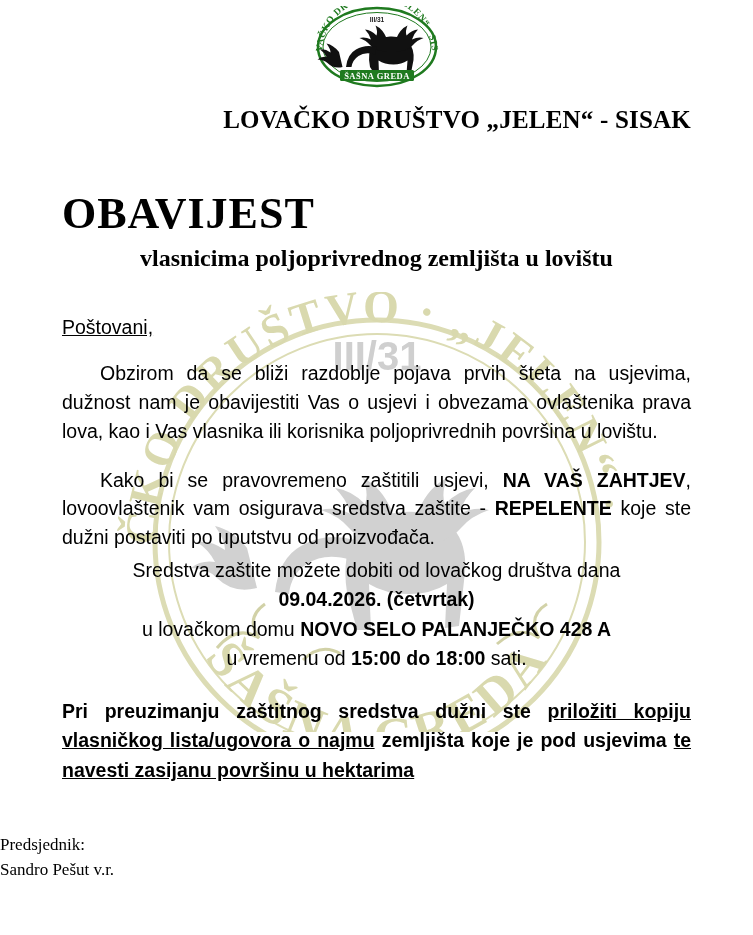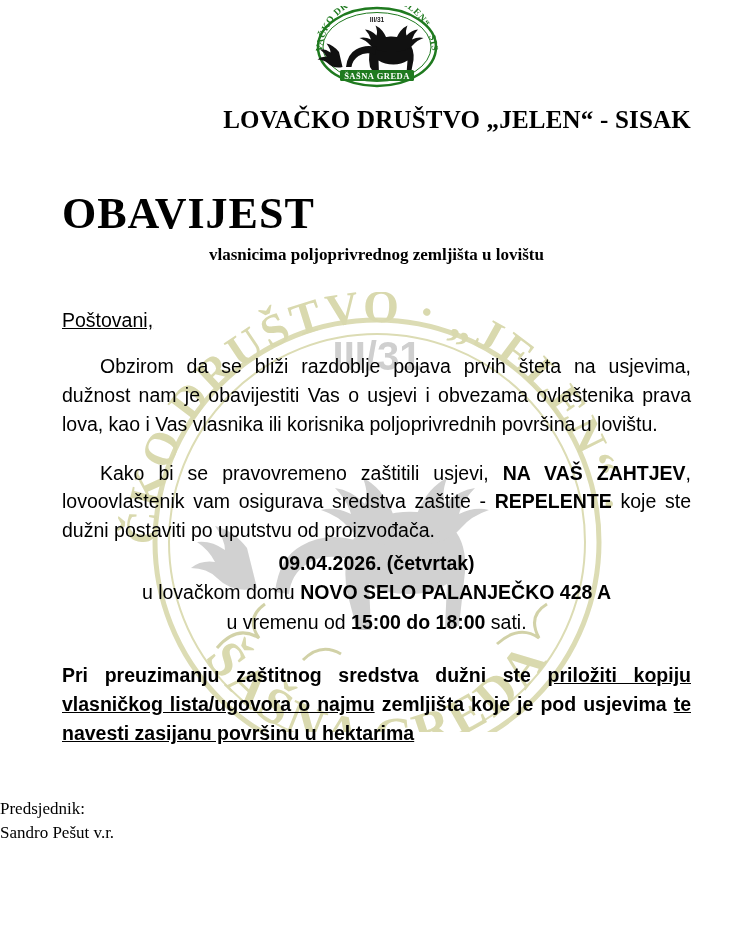--- a/index.html
+++ b/index.html
@@ -59,21 +59,21 @@
   }
   .doc-title {
     font-weight: bold;
     font-size: 44px;
     letter-spacing: 1px;
     margin-top: 54px;
   }
   .doc-subtitle {
     text-align: center;
     font-weight: bold;
-    font-size: 17px;
+    font-size: 24px;
     margin-top: 6px;
   }
   .salutation {
     font-family: "Liberation Sans", sans-serif;
     font-size: 19.5px;
     margin-top: 44px;
     text-decoration: underline;
   }
   .para {
     font-family: "Liberation Sans", sans-serif;
@@ -188,20 +188,21 @@
 
   <div class="salutation">Poštovani,</div>
 
   <div class="para">Obzirom da se bliži razdoblje pojava prvih šteta na usjevima, dužnost nam je obavijestiti Vas o usjevi i obvezama ovlaštenika prava lova, kao i Vas vlasnika ili korisnika poljoprivrednih površina u lovištu.</div>
 
   <div class="para">
     <span>Kako bi se pravovremeno zaštitili usjevi, </span><b>NA VAŠ ZAHTJEV</b><span>, lovoovlaštenik vam osigurava sredstva zaštite - </span><b>REPELENTE</b><span> koje ste dužni postaviti po uputstvu od proizvođača.</span>
   </div>
 
   <div class="center-block">
+    <span class="ln">Sredstva zaštite možete dobiti od lovačkog društva dana</span>
     <span class="ln"><b>09.04.2026. (četvrtak)</b></span>
     <span class="ln"><span>u lovačkom domu </span><b>NOVO SELO PALANJEČKO 428 A</b></span>
     <span class="ln"><span>u vremenu od </span><b>15:00 do 18:00</b><span> sati.</span></span>
   </div>
 
   <div class="last-para">
     <span>Pri preuzimanju zaštitnog sredstva dužni ste </span><span class="u">priložiti kopiju vlasničkog lista/ugovora o najmu</span><span> zemljišta koje je pod usjevima </span><span class="u">te navesti zasijanu površinu u hektarima</span>
   </div>
 </div>
 

